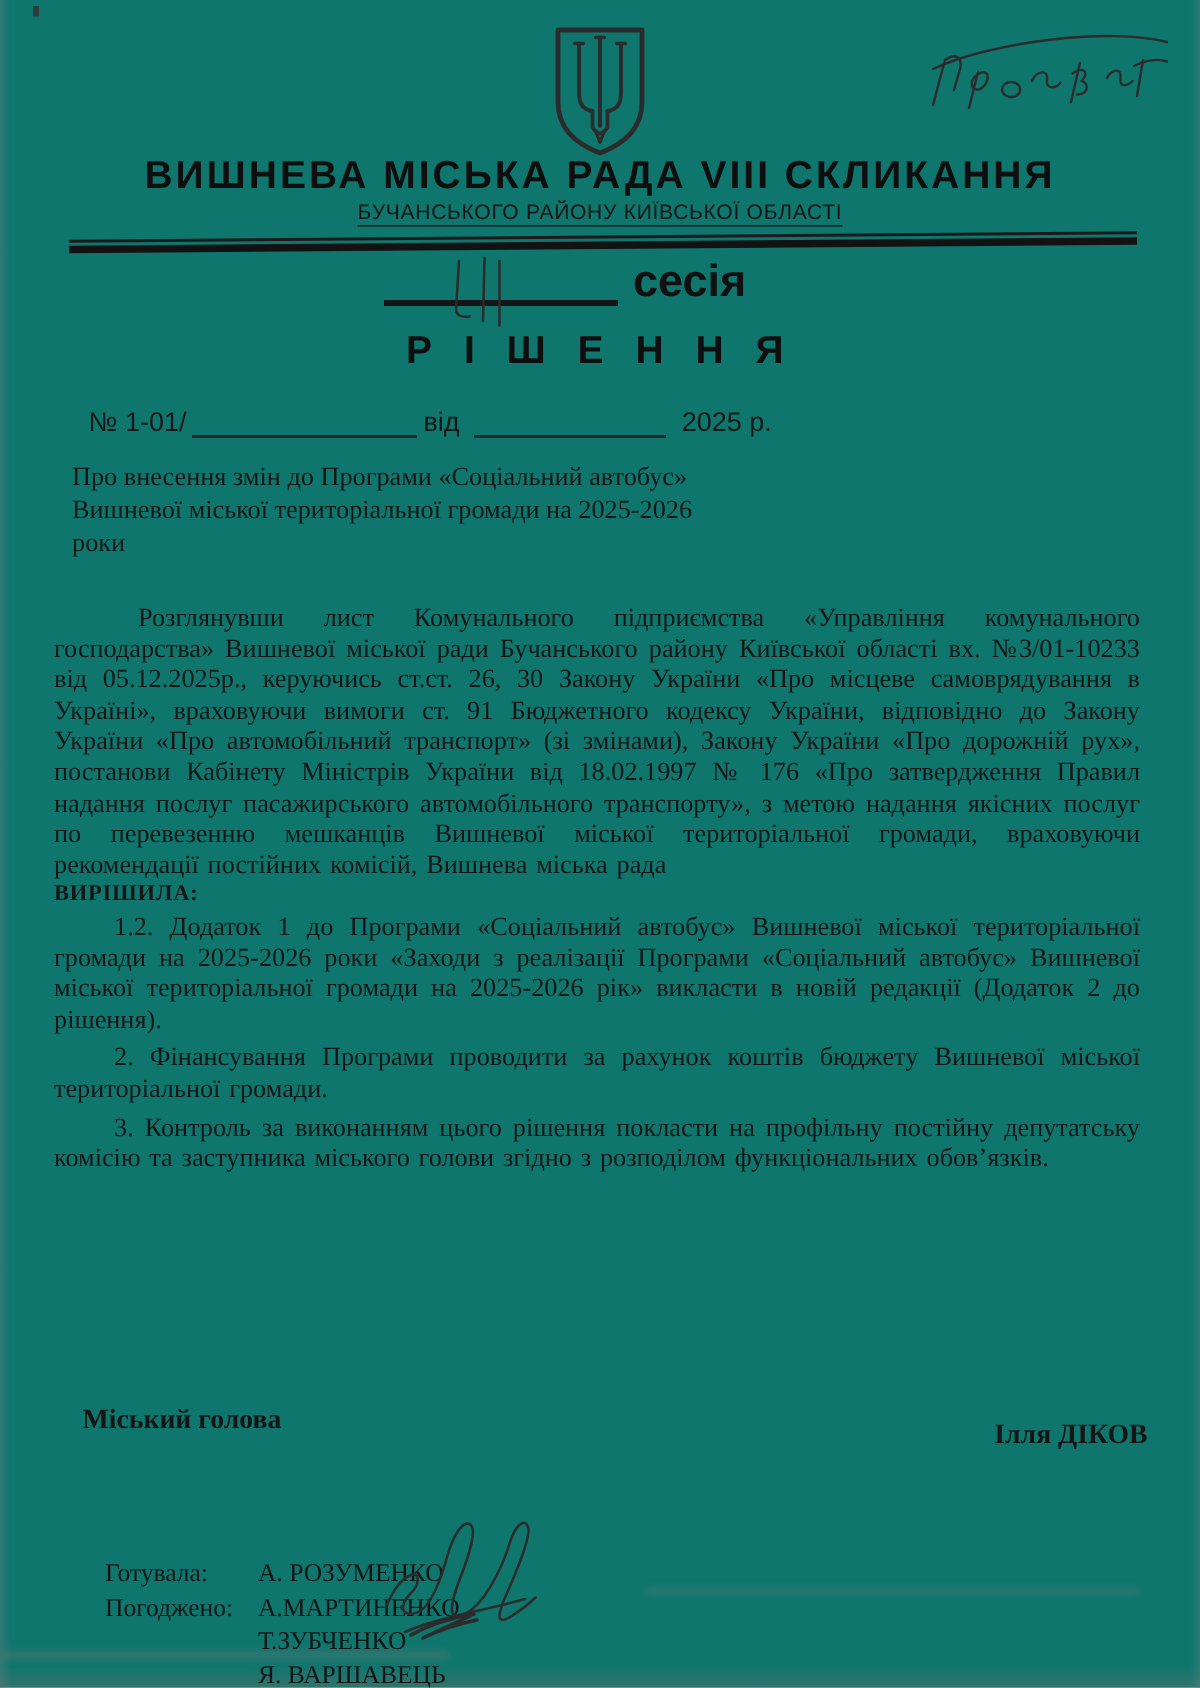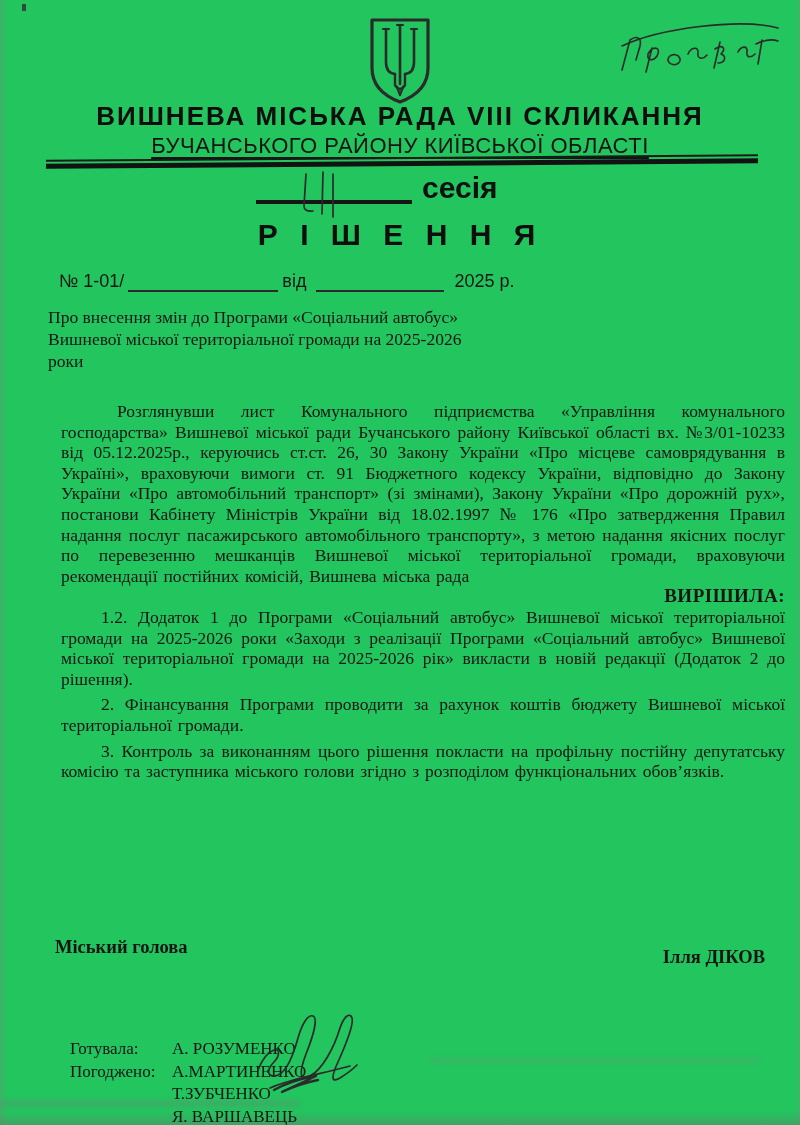--- a/index.html
+++ b/index.html
@@ -6,21 +6,21 @@
   body{
     width:800px;height:1125px;
     background:#e8e8e6;
     font-family:"Liberation Serif", serif;
     color:#151515;
     position:relative;
     overflow:hidden;
   }
   .page{
     position:absolute;inset:0;
-    background:#22c55e;
+    background:#0f766e;
   }
   
   .edge-left{position:absolute;left:0;top:0;width:7px;height:100%;
     background:linear-gradient(to right, rgba(130,130,128,.30), rgba(130,130,128,0));}
   .edge-right{position:absolute;right:0;top:0;width:6px;height:100%;
     background:linear-gradient(to left, rgba(140,140,138,.22), rgba(140,140,138,0));}
   .edge-bottom{position:absolute;left:0;bottom:0;width:100%;height:14px;
     background:linear-gradient(to top, rgba(110,110,108,.38), rgba(110,110,108,0));}
   .smudge-a{position:absolute;left:0px;top:1100px;width:300px;height:7px;
     background:rgba(120,120,118,.28);filter:blur(2px);border-radius:4px;}
@@ -31,65 +31,65 @@
   .emblem{position:absolute;left:50%;top:16px;transform:translateX(-50%);}
   .hand-proekt{position:absolute;left:612px;top:16px;}
   .org-title{
     position:absolute;left:0;top:101px;width:100%;text-align:center;
     font-family:"Liberation Sans", sans-serif;font-weight:bold;
     font-size:26px;letter-spacing:2px;white-space:nowrap;color:#0e0e0e;
   }
   .org-subtitle{
     position:absolute;left:0;top:133px;width:100%;text-align:center;
     font-family:"Liberation Sans", sans-serif;font-weight:normal;
-    font-size:22px;letter-spacing:.5px;text-decoration:underline;
+    font-size:14px;letter-spacing:.5px;text-decoration:underline;
     text-underline-offset:4px;color:#141414;white-space:nowrap;
   }
   .double-rule{position:absolute;left:46px;top:157px;width:712px;transform:rotate(-.45deg);}
   .double-rule .thin{height:2px;background:#1a1a1a;}
   .double-rule .thick{height:5px;background:#121212;margin-top:2px;}
   
   .session-row{position:absolute;left:0;top:170px;width:100%;height:44px;}
   .session-blank{position:absolute;left:256px;top:30px;width:156px;height:0;
     border-bottom:4px solid #151515;}
   .hand-session{position:absolute;left:296px;top:0px;}
   .session-label{position:absolute;left:422px;top:1px;
     font-family:"Liberation Sans", sans-serif;font-weight:bold;font-size:30px;color:#101010;}
   
   .doc-type{
     position:absolute;left:0;top:218px;width:100%;text-align:center;
     font-family:"Liberation Sans", sans-serif;font-weight:bold;
-    font-size:30px;letter-spacing:7px;color:#0e0e0e;
+    font-size:26px;letter-spacing:7px;color:#0e0e0e;
   }
   
   .num-line{
     position:absolute;left:55px;top:268px;
     font-family:"Liberation Sans", sans-serif;font-size:18px;color:#161616;
     display:flex;align-items:flex-end;
   }
   .blank{display:inline-block;border-bottom:2px solid #2a2a2a;height:22px;}
   .blank.one{width:150px;}
   .blank.two{width:128px;margin:0 6px;}
   .num-line .word{margin:0 4px;}
   
   .subject{
     position:absolute;left:48px;top:306px;width:452px;
     font-size:17.5px;line-height:22px;color:#161616;
   }
   .body-text{
-    position:absolute;left:61px;top:401px;width:724px;
+    position:absolute;left:36px;top:401px;width:724px;
     font-size:17.5px;line-height:20.6px;text-align:justify;color:#161616;
     word-spacing:1.5px;
   }
   .body-text p{margin:0;}
   .p-preamble{text-indent:56px;}
   .p-item{text-indent:40px;}
   .p-item.gap{margin-top:5px;}
   .resolved{
-    text-align:right;font-weight:bold;font-size:19px;
+    text-align:left;font-weight:bold;font-size:15px;
     margin:5px 0 3px 0;letter-spacing:.5px;
   }
   
   .sig-row{position:absolute;left:55px;top:937px;width:710px;
     font-weight:bold;font-size:18.5px;}
   .sig-title{position:absolute;left:0;top:0;}
   .sig-name{position:absolute;right:0;top:10px;}
   .footer{position:absolute;left:50px;top:1038px;font-size:17px;line-height:22.5px;}
   .footer-grid{display:grid;grid-template-columns:102px auto;column-gap:0;}
   .footer .labels div, .footer .names div{height:22.5px;margin-left:20px;}

